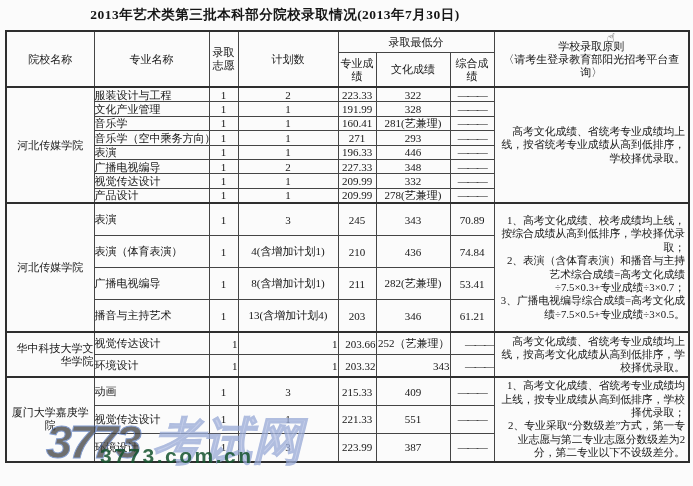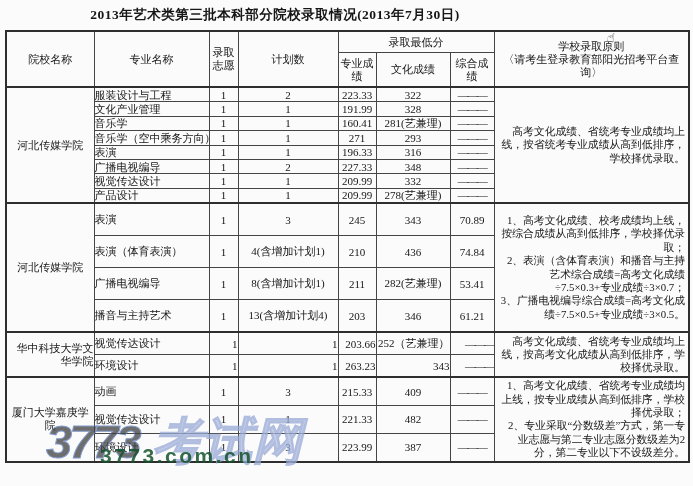--- a/index.html
+++ b/index.html
@@ -128,21 +128,21 @@
       <td class="num">1</td>
       <td class="num">271</td>
       <td class="num">293</td>
       <td class="dash">———</td>
     </tr>
     <tr class="g1">
       <td class="major">表演</td>
       <td class="num">1</td>
       <td class="num">1</td>
       <td class="num">196.33</td>
-      <td class="num">316</td>
+      <td class="num">446</td>
       <td class="dash">———</td>
     </tr>
     <tr class="g1">
       <td class="major">广播电视编导</td>
       <td class="num">1</td>
       <td class="num">2</td>
       <td class="num">227.33</td>
       <td class="num">348</td>
       <td class="dash">———</td>
     </tr>
@@ -207,42 +207,42 @@
       <td class="num">1</td>
       <td class="num">203.66</td>
       <td class="num">252（艺兼理）</td>
       <td class="dash">———</td>
       <td class="remark" rowspan="2"> 高考文化成绩、省统考专业成绩均上线，按高考文化成绩从高到低排序，学校择优录取。</td>
     </tr>
     <tr class="g3">
       <td class="major">环境设计</td>
       <td class="num">1</td>
       <td class="num">1</td>
-      <td class="num">263.23</td>
+      <td class="num">203.32</td>
       <td class="num">343</td>
       <td class="dash">———</td>
     </tr>
 
     <tr class="g4 gstart">
       <td class="college" rowspan="3">厦门大学嘉庚学院</td>
       <td class="major">动画</td>
       <td class="num">1</td>
       <td class="num">3</td>
       <td class="num">215.33</td>
       <td class="num">409</td>
       <td class="dash">———</td>
       <td class="remark" rowspan="3"> 1、高考文化成绩、省统考专业成绩均上线，按专业成绩从高到低排序，学校择优录取；
  2、专业采取“分数级差”方式，第一专业志愿与第二专业志愿分数级差为2分，第二专业以下不设级差分。</td>
     </tr>
     <tr class="g4">
       <td class="major">视觉传达设计</td>
       <td class="num">1</td>
       <td class="num">1</td>
       <td class="num">221.33</td>
-      <td class="num">482</td>
+      <td class="num">551</td>
       <td class="dash">———</td>
     </tr>
     <tr class="g4">
       <td class="major">环境设计</td>
       <td class="num">1</td>
       <td class="num">3</td>
       <td class="num">223.99</td>
       <td class="num">387</td>
       <td class="dash">———</td>
     </tr>

